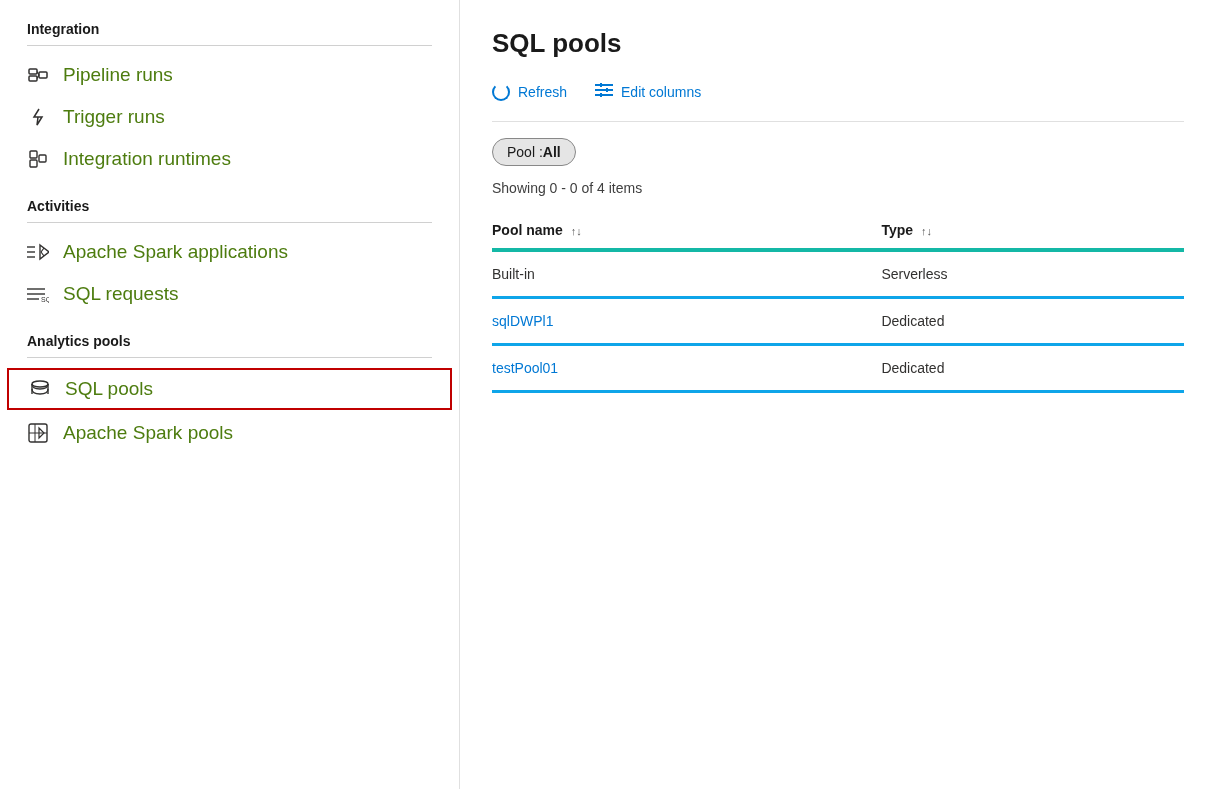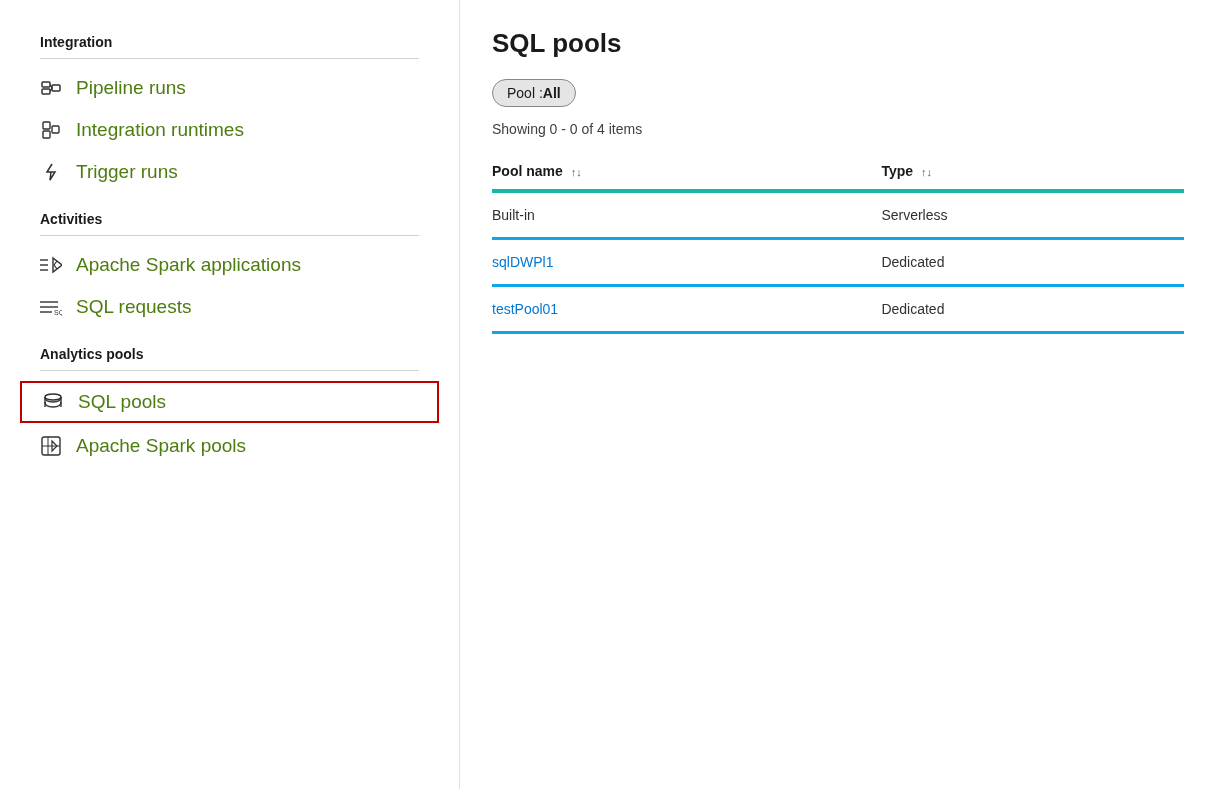--- a/index.html
+++ b/index.html
@@ -13,21 +13,21 @@
       overflow: hidden;
     }
 
     
     .sidebar {
       width: 460px;
       background: #fff;
       border-right: 1px solid #e0e0e0;
       display: flex;
       flex-direction: column;
-      padding: 16px;
+      padding: 3px;
       overflow-y: auto;
     }
 
     .sidebar-section-header {
       font-weight: 700;
       font-size: 14px;
       color: #1a1a1a;
       padding: 18px 24px 8px 24px;
     }
 
@@ -191,34 +191,34 @@
           <rect x="11" y="7" width="8" height="6" rx="1" stroke="#323130" stroke-width="1.5"></rect>
           <line x1="9" y1="6.5" x2="11" y2="10" stroke="#323130" stroke-width="1.2"></line>
           <line x1="9" y1="13.5" x2="11" y2="10" stroke="#323130" stroke-width="1.2"></line>
         </svg>
       </span>
       <span class="item-label">Pipeline runs</span>
     </div>
     <div class="sidebar-item">
       <span class="item-icon">
         <svg width="20" height="20" viewBox="0 0 20 20" fill="none">
+          <polyline points="11,2 6,10 10,10 9,18 14,10 10,10" stroke="#323130" stroke-width="1.5" fill="none"></polyline>
+        </svg>
+      </span>
+      <span class="item-label">Trigger runs</span>
+    </div>
+    <div class="sidebar-item">
+      <span class="item-icon">
+        <svg width="20" height="20" viewBox="0 0 20 20" fill="none">
           <rect x="2" y="2" width="7" height="7" rx="1" stroke="#323130" stroke-width="1.4"></rect>
           <rect x="2" y="11" width="7" height="7" rx="1" stroke="#323130" stroke-width="1.4"></rect>
           <rect x="11" y="6" width="7" height="7" rx="1" stroke="#323130" stroke-width="1.4"></rect>
         </svg>
       </span>
       <span class="item-label">Integration runtimes</span>
-    </div>
-    <div class="sidebar-item">
-      <span class="item-icon">
-        <svg width="20" height="20" viewBox="0 0 20 20" fill="none">
-          <polyline points="11,2 6,10 10,10 9,18 14,10 10,10" stroke="#323130" stroke-width="1.5" fill="none"></polyline>
-        </svg>
-      </span>
-      <span class="item-label">Trigger runs</span>
     </div>
     <div class="sidebar-section-header">Activities</div>
     <div class="sidebar-divider"></div>
     <div class="sidebar-item">
       <span class="item-icon">
         <svg width="22" height="18" viewBox="0 0 22 18" fill="none">
           <line x1="0" y1="4" x2="8" y2="4" stroke="#323130" stroke-width="1.4"></line>
           <line x1="0" y1="9" x2="8" y2="9" stroke="#323130" stroke-width="1.4"></line>
           <line x1="0" y1="14" x2="8" y2="14" stroke="#323130" stroke-width="1.4"></line>
           <polygon points="13,2 22,9 13,16" fill="none" stroke="#323130" stroke-width="1.4"></polygon>
@@ -262,20 +262,39 @@
           <polygon points="11,5 16,10 11,15" fill="none" stroke="#323130" stroke-width="1.2"></polygon>
         </svg>
       </span>
       <span class="item-label">Apache Spark pools</span>
     </div>
   </div>
 
 <div class="main">
   <div class="page-title">SQL pools</div>
 
+  <div class="toolbar">
+    <button class="toolbar-btn">
+      <span class="btn-icon" style="display:inline-block;width:18px;height:18px;border:2px solid #0078d4;border-top-color:transparent;border-radius:50%;"></span>
+      <span>Refresh</span>
+    </button>
+    <button class="toolbar-btn">
+      <span class="btn-icon">
+        <svg width="18" height="14" viewBox="0 0 18 14" fill="none">
+          <line x1="0" y1="2" x2="18" y2="2" stroke="#0078d4" stroke-width="2"></line>
+          <line x1="0" y1="7" x2="18" y2="7" stroke="#0078d4" stroke-width="2"></line>
+          <line x1="0" y1="12" x2="18" y2="12" stroke="#0078d4" stroke-width="2"></line>
+          <line x1="6" y1="0" x2="6" y2="4" stroke="#0078d4" stroke-width="2"></line>
+          <line x1="12" y1="5" x2="12" y2="9" stroke="#0078d4" stroke-width="2"></line>
+          <line x1="6" y1="10" x2="6" y2="14" stroke="#0078d4" stroke-width="2"></line>
+        </svg>
+      </span>
+      <span>Edit columns</span>
+    </button>
+  </div>
 
   <div class="filter-section">
     <div class="filter-pill">
       <span>Pool : </span>
         <span class="filter-bold">All</span>
     </div>
   </div>
 
   <div class="showing-count">Showing 0 - 0 of 4 items</div>
 

